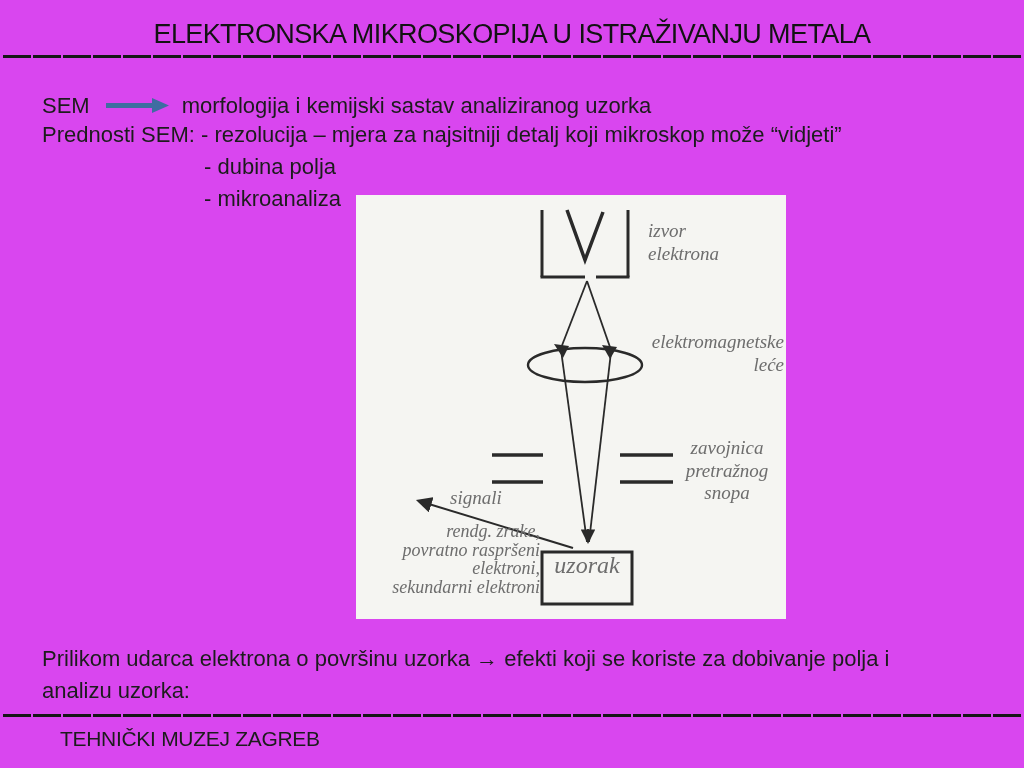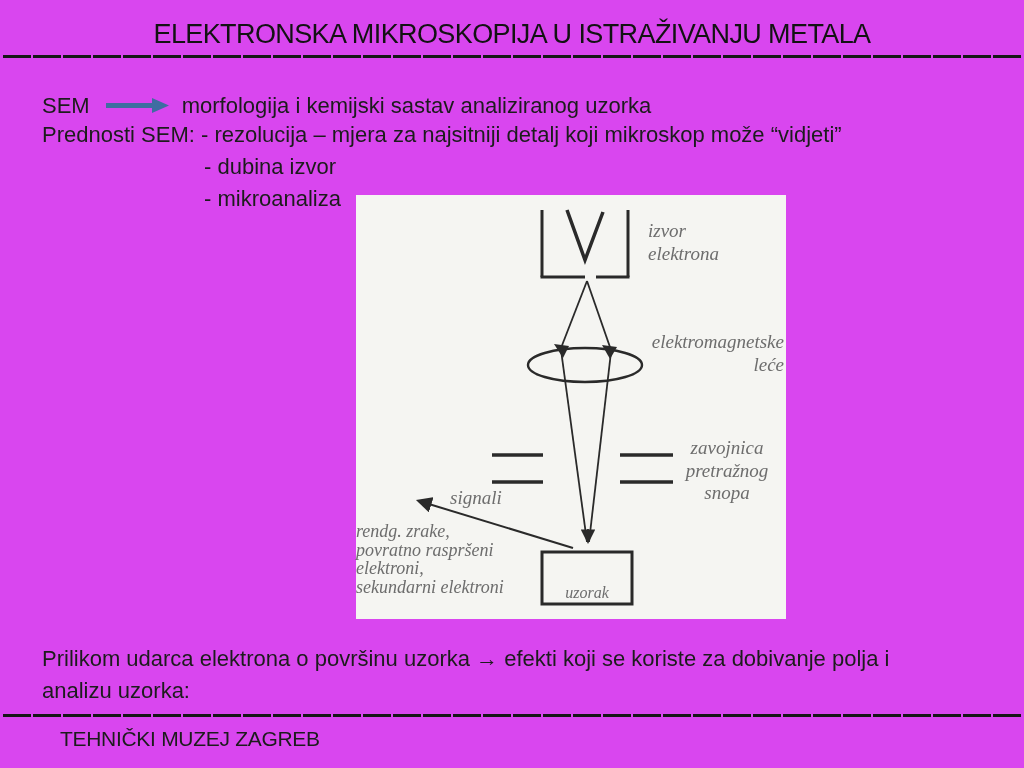--- a/index.html
+++ b/index.html
@@ -37,44 +37,44 @@
   }
   .scan svg{position:absolute; left:0; top:0;}
   .dlabel{
     position:absolute; font-style:italic; color:#6d6d6d;
     font-size:19px; line-height:23px; white-space:pre-line;
   }
   .dl-src{left:292px; top:24px;}
   .dl-lens{left:268px; top:135px; width:160px; text-align:right;}
   .dl-coils{left:296px; top:242px; width:150px; text-align:center; line-height:22.5px;}
   .dl-sig{left:94px; top:291px;}
-  .dl-emis{left:0px; top:327px; width:184px; text-align:left; font-size:18px; line-height:18.5px;}
+  .dl-emis{left:0px; top:327px; width:184px; text-align:right; font-size:18px; line-height:18.5px;}
   .dl-sample{
-    left:186px; top:372px; width:90px; height:52px;
-    display:flex; align-items:center; justify-content:center; font-size:16px; line-height:20px;
+    left:186px; top:344px; width:90px; height:52px;
+    display:flex; align-items:center; justify-content:center; font-size:24px; line-height:20px;
   }
 </style>
 </head>
 <body>
 
 <div class="slide">
 
   <div class="title">ELEKTRONSKA MIKROSKOPIJA U ISTRAŽIVANJU METALA</div>
   <div class="rule rule-top"></div>
 
   <div class="bodytext l1">
     <span>SEM</span>
     <svg class="semarrow" width="63" height="17" viewBox="0 0 63 17">
       <rect x="0" y="6" width="47" height="5" fill="#3f6da1"></rect>
       <polygon points="46,1 63,8.5 46,16" fill="#3f6da1"></polygon>
     </svg>
     <span class="l1text">morfologija i kemijski sastav analiziranog uzorka</span>
   </div>
   <div class="bodytext l2">Prednosti SEM: - rezolucija – mjera za najsitniji detalj koji mikroskop može “vidjeti”</div>
-  <div class="bodytext l3">- dubina izvor</div>
+  <div class="bodytext l3">- dubina polja</div>
   <div class="bodytext l4">- mikroanaliza</div>
 
   <div class="scan">
     <svg width="430" height="424" viewBox="0 0 430 424">
       <defs>
         <marker id="ah" viewBox="0 0 10 10" refX="8" refY="5" markerWidth="8" markerHeight="8" orient="auto">
           <path d="M0,0 L10,5 L0,10 z" fill="#2a2a2a"></path>
         </marker>
       </defs>
 

